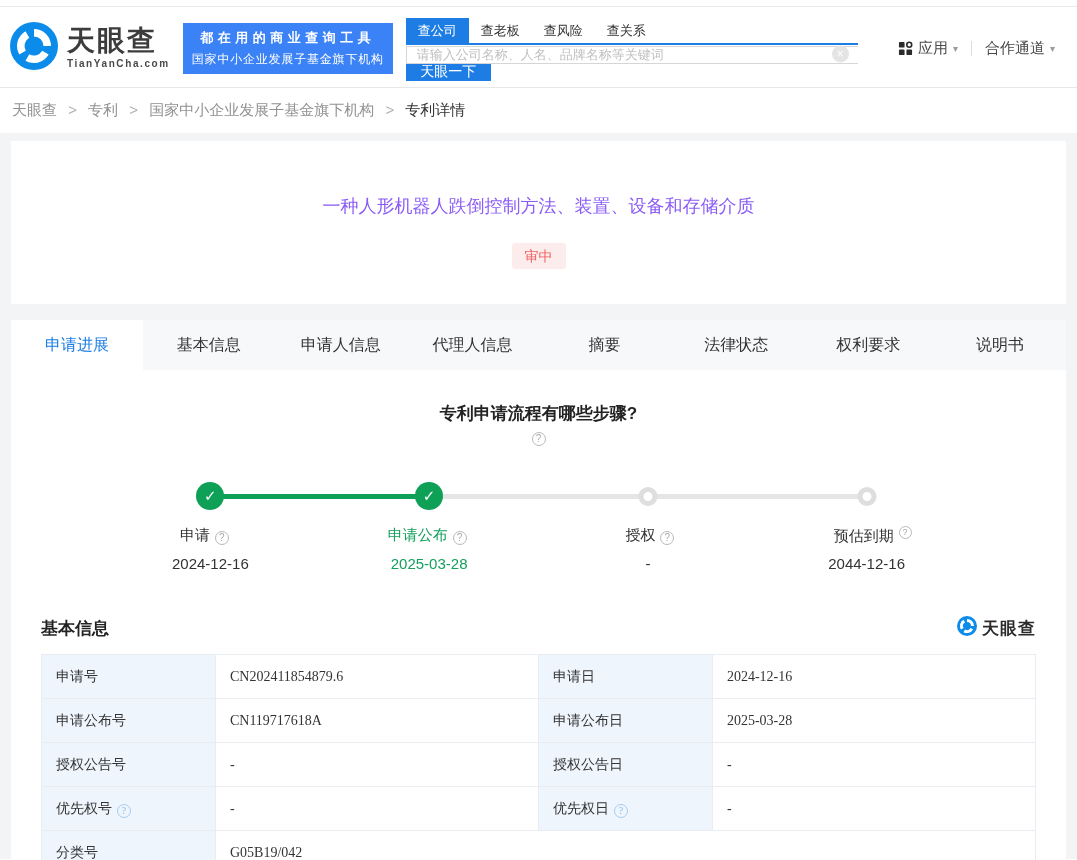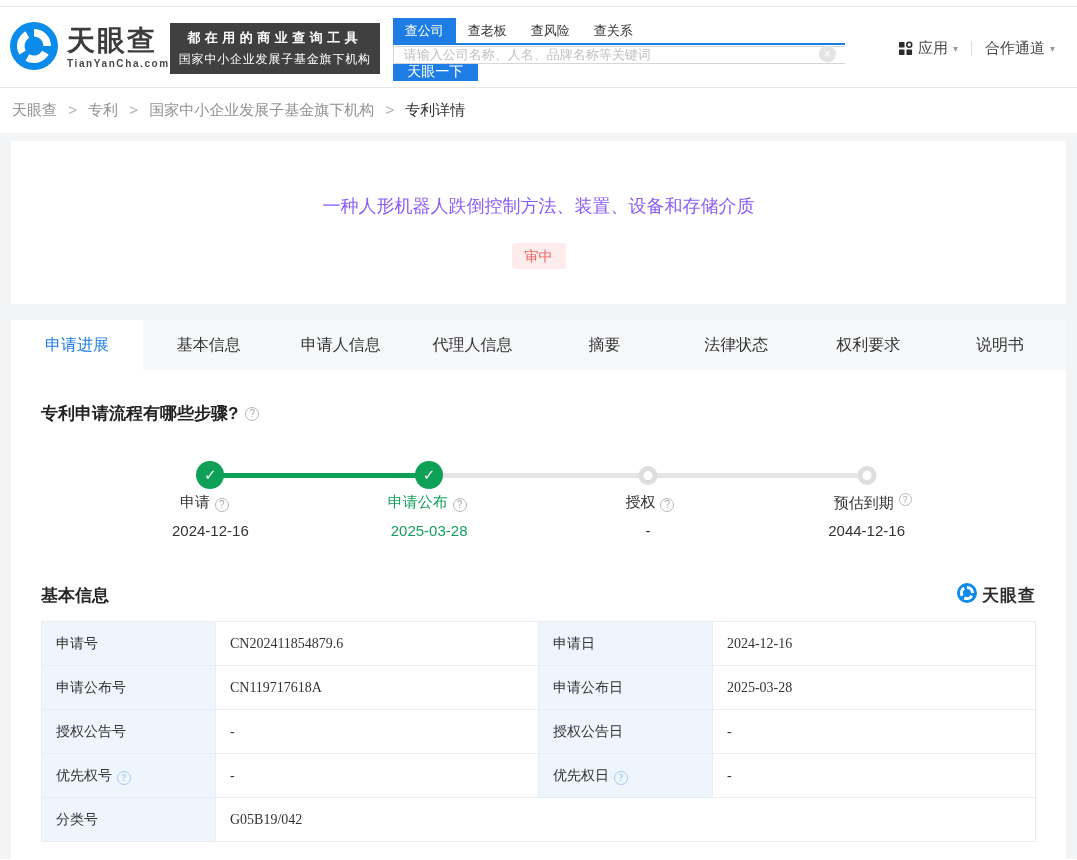--- a/index.html
+++ b/index.html
@@ -15,21 +15,21 @@
     display: flex; align-items: center;
     padding: 12px 14px 10px 10px; background: #fff;
     border-bottom: 1px solid #e7e7e7; height: 81px;
   }
   .logo { display: flex; align-items: center; gap: 9px; cursor: pointer; }
   .logo-text { display: flex; flex-direction: column; line-height: 1; }
   .logo-brand { font-size: 28px; font-weight: bold; color: #3c3c3c; letter-spacing: 2px; }
   .logo-domain { font-size: 10px; color: #4a4a4a; font-weight: bold; letter-spacing: 1.6px; margin-top: 4px; }
 
   .banner {
-    background: #404040; color: #fff;
+    margin-left: 13px; background: #3b82f6; color: #fff;
     padding: 6px 9px; text-align: center;
   }
   .banner-line1 { font-size: 13px; font-weight: bold; letter-spacing: 4.5px; white-space: nowrap; }
   .banner-line2 { font-size: 12px; letter-spacing: 0.8px; margin-top: 4px; white-space: nowrap; }
 
   .search-area { margin-left: 13px; width: 452px; }
   .search-tabs { display: flex; border-bottom: 2px solid #1d7de4; }
   .search-tab { font-size: 13px; padding: 4px 12px 3px; color: #333; cursor: pointer; white-space: nowrap; }
   .search-tab.active { background: #1d7de4; color: #fff; }
   .search-row { display: flex; height: 33px; flex-direction: column; }
@@ -75,21 +75,21 @@
 
   .main-card { margin-top: 16px; padding-bottom: 40px; }
   .tabbar { display: flex; background: #f7f8fa; height: 50px; }
   .tab {
     flex: 1; display: flex; align-items: center; justify-content: center;
     font-size: 16px; color: #333; cursor: pointer;
   }
   .tab.active { background: #fff; color: #1d7de4; font-weight: normal; }
 
   .section { padding: 0 30px; }
-  .q-title { margin-top: 32px; font-size: 17px; font-weight: bold; color: #222; display: flex; align-items: center; gap: 7px; }
+  .q-title { margin-top: 32px; font-size: 17px; font-weight: bold; color: #222; display: flex; align-items: center; gap: 7px; flex-direction: column; }
   .q-icon {
     width: 14px; height: 14px; border: 1px solid #b9b9b9; border-radius: 50%;
     color: #a8a8a8; font-size: 10px; line-height: 12px; text-align: center;
     font-weight: normal; display: inline-block; flex: none; cursor: pointer;
   }
   .q-icon.inline { margin-left: 5px; vertical-align: -1px; }
   .q-icon.sup { vertical-align: 6px; width: 13px; height: 13px; line-height: 11px; font-size: 9px; }
   .q-icon.blue { border-color: #a6cdf2; color: #85b8ea; }
 
   
@@ -105,21 +105,21 @@
     top: 0; width: 28px; height: 28px; border-radius: 50%; background: #0fa057;
     color: #fff; font-size: 15px; font-weight: bold; text-align: center; line-height: 28px;
   }
   .tl-node.pending {
     top: 5px; width: 19px; height: 19px; border-radius: 50%;
     background: #fff; border: 5px solid #dedede;
   }
   .tl-node.n1 { left: 12.5%; } .tl-node.n2 { left: 37.5%; }
   .tl-node.n3 { left: 62.5%; } .tl-node.n4 { left: 87.5%; }
   .tl-labels, .tl-dates { display: flex; }
-  .tl-labels { margin-top: 4px; gap: 16px; }
+  .tl-labels { margin-top: 16px; gap: 16px; }
   .tl-dates { margin-top: 9px; }
   .tl-cell { flex: 1; text-align: center; font-size: 15px; color: #333; }
   .tl-cell.current { color: #14a05c; }
 
   
   .info-header { display: flex; justify-content: space-between; align-items: center; margin-top: 44px; margin-bottom: 14px; }
   .info-title { font-size: 17px; font-weight: bold; color: #222; }
   .watermark { display: flex; align-items: center; gap: 5px; }
   .watermark-text { font-size: 17px; font-weight: bold; color: #2b2b2b; letter-spacing: 1px; }
 

